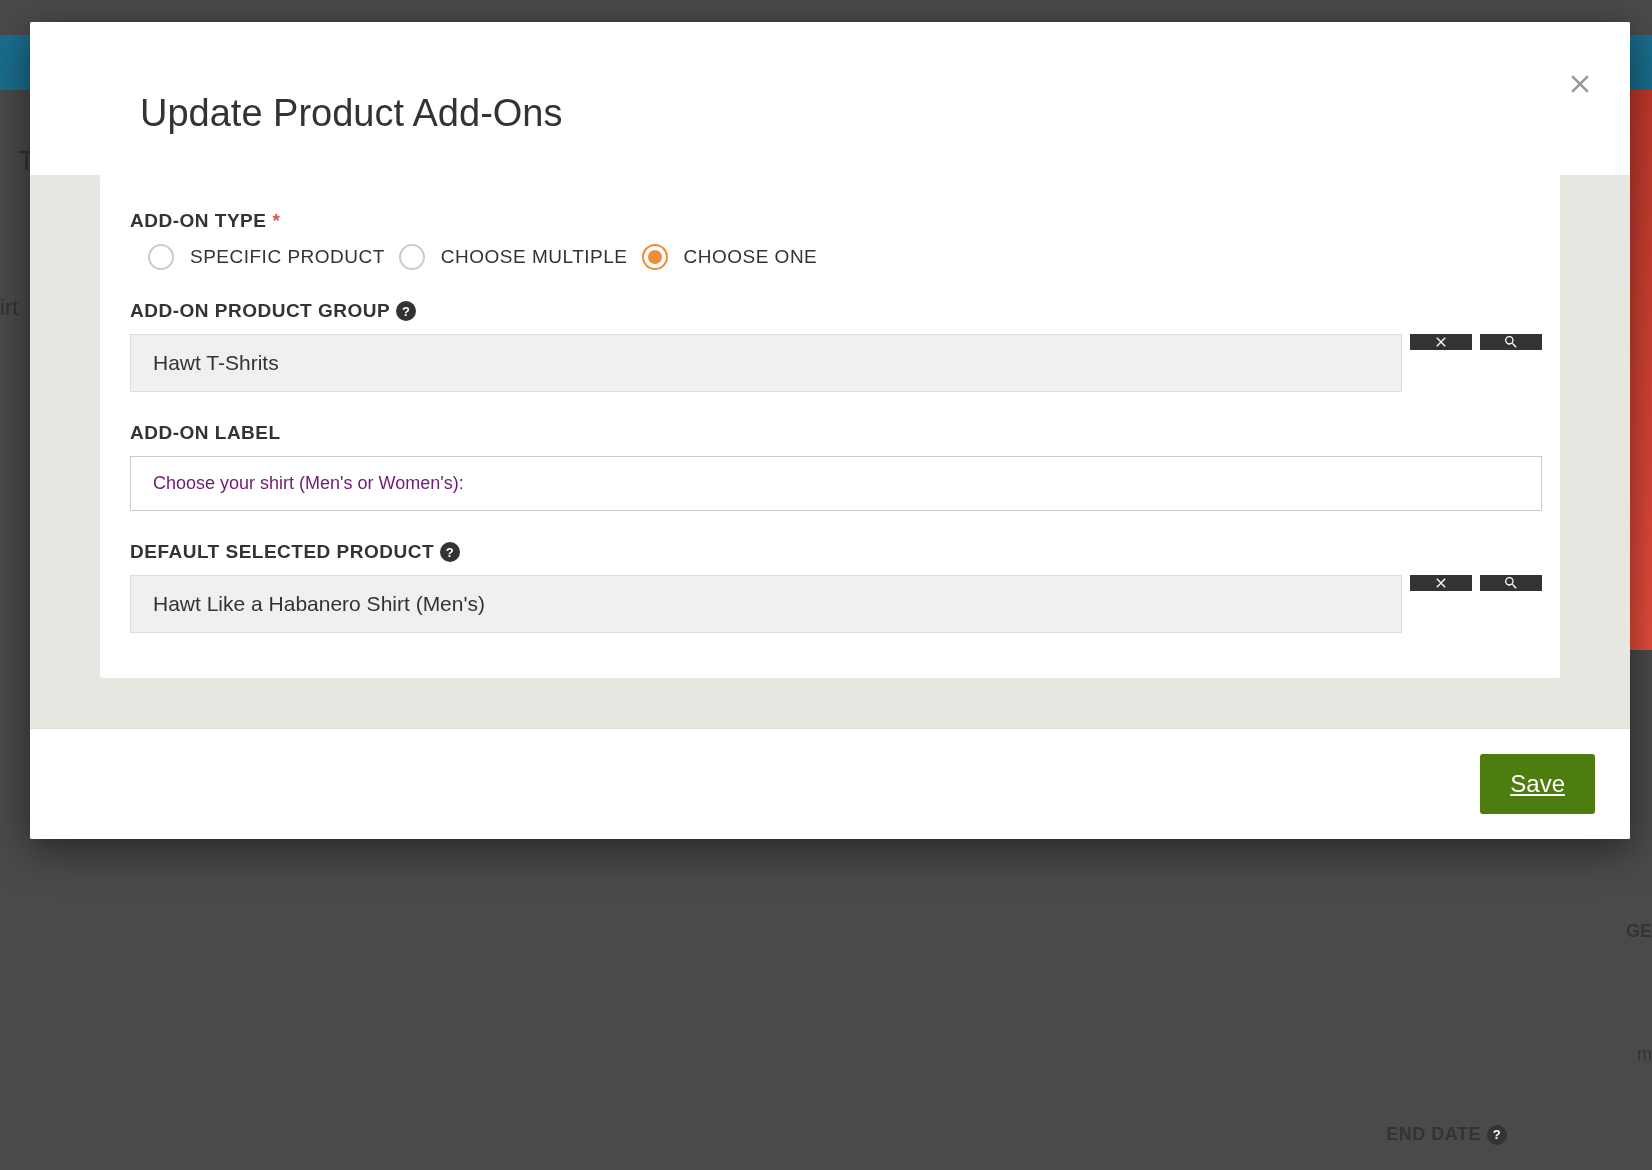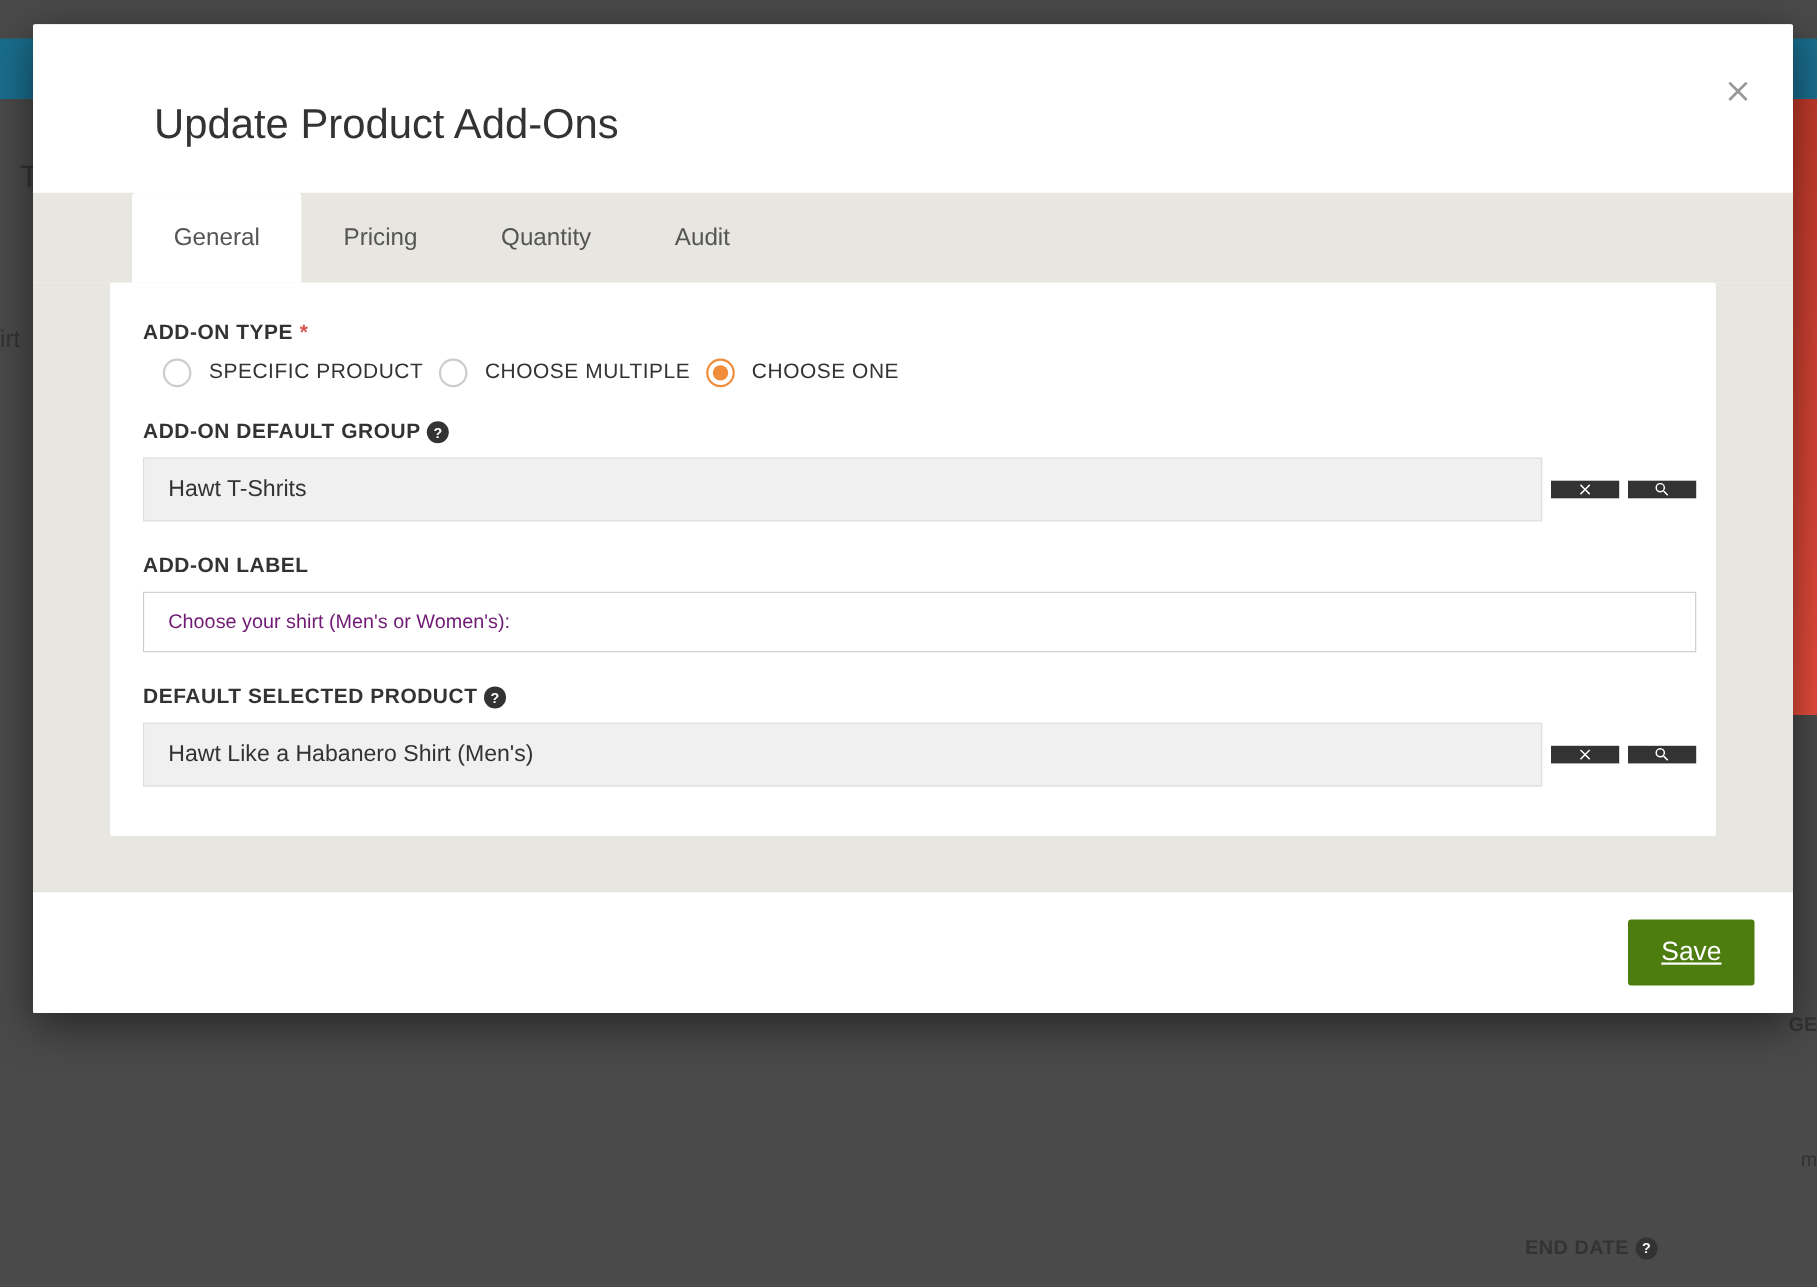--- a/index.html
+++ b/index.html
@@ -156,21 +156,21 @@
   background: #f08c3a;
 }
 .radio-label {
   font-size: 19px;
   letter-spacing: 0.5px;
   color: #333;
 }
 .input-row {
   display: flex;
   gap: 8px;
-  align-items: center;
+  align-items: flex-start;
 }
 .readonly-input {
   flex: 1;
   background: #f0f0f0;
   border: 1px solid #ddd;
   padding: 16px 22px;
   font-size: 21px;
   color: #333;
 }
 .text-input {
@@ -261,28 +261,20 @@
 <div class="modal">
   <div class="modal-header">
     <h1 class="modal-title">Update Product Add-Ons</h1>
     <div class="close-btn">
       <svg viewBox="0 0 24 24" width="30" height="30" fill="#999">
           <path d="M19 6.41L17.59 5 12 10.59 6.41 5 5 6.41 10.59 12 5 17.59 6.41 19 12 13.41 17.59 19 19 17.59 13.41 12z"></path>
         </svg>
     </div>
   </div>
 
-  <div class="tabs-section">
-    <div class="tabs">
-      <div class="tab active">General</div>
-      <div class="tab">Pricing</div>
-      <div class="tab">Quantity</div>
-      <div class="tab">Audit</div>
-    </div>
-  </div>
 
   <div class="content-area">
     <div class="content-panel">
 
       <div class="field-group">
         <div class="field-label">
           <span>ADD-ON TYPE</span>
           <span class="required-star">*</span>
         </div>
         <div class="radio-group">
@@ -298,21 +290,21 @@
             <div class="radio-circle selected">
               <div class="radio-dot"></div>
             </div>
             <span class="radio-label">CHOOSE ONE</span>
           </div>
         </div>
       </div>
 
       <div class="field-group">
         <div class="field-label">
-          <span>ADD-ON DEFAULT GROUP</span>
+          <span>ADD-ON PRODUCT GROUP</span>
           <span class="help-icon">?</span>
         </div>
         <div class="input-row">
           <div class="readonly-input">Hawt T-Shrits</div>
           <button class="icon-btn">
             <svg viewBox="0 0 24 24">
                 <path d="M19 6.41L17.59 5 12 10.59 6.41 5 5 6.41 10.59 12 5 17.59 6.41 19 12 13.41 17.59 19 19 17.59 13.41 12z"></path>
               </svg>
           </button>
           <button class="icon-btn">

